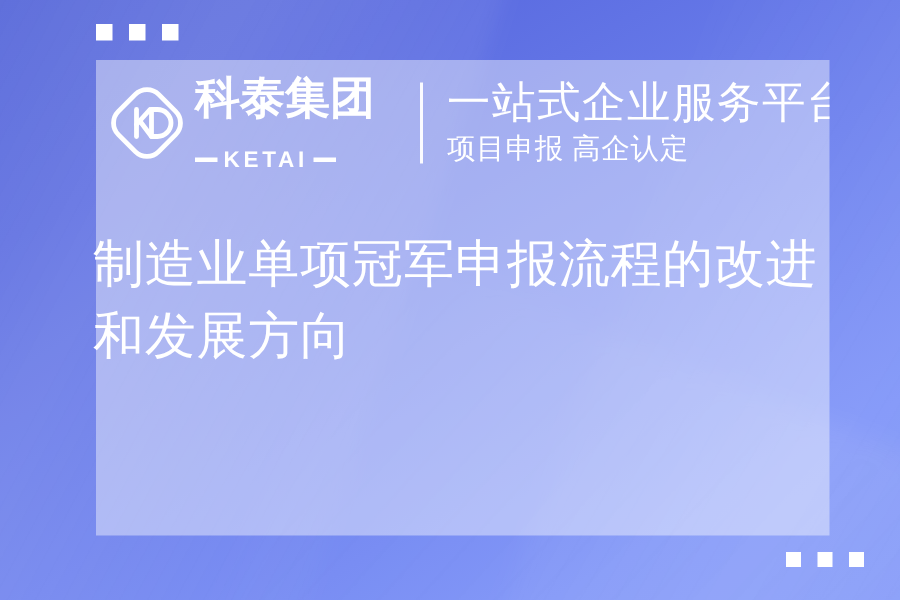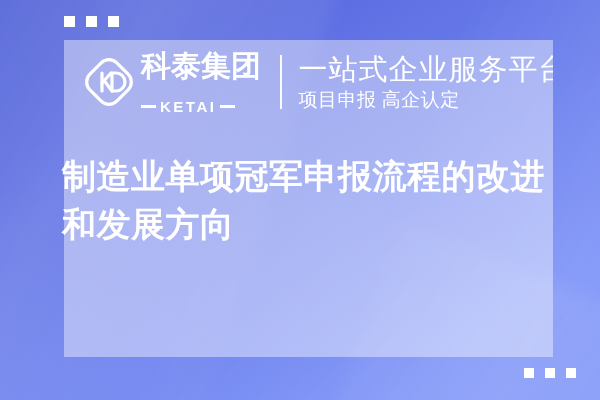--- a/index.html
+++ b/index.html
@@ -88,21 +88,21 @@
     top: 46px;
     width: 489px;
     height: 72px;
     display: flex;
     align-items: center;
   }
 
   .logo-block {
     display: flex;
     align-items: center;
-    padding-left: 19px;
+    padding-left: 8px;
     width: 222px;
     box-sizing: border-box;
   }
 
   .logo-mark {
     width: 52px;
     height: 52px;
     flex: none;
     margin-right: 6px;
   }
@@ -174,21 +174,21 @@
   }
 
   
   .headline {
     position: absolute;
     left: 62px;
     top: 152px;
     width: 494px;
     color: #ffffff;
     font-size: 34px;
-    font-weight: bold;
+    font-weight: normal;
     line-height: 1.42;
     letter-spacing: 0.5px;
     font-family: "Liberation Sans", "DejaVu Sans", sans-serif;
   }
 </style>
 </head>
 <body>
 
 <div class="banner">
 

